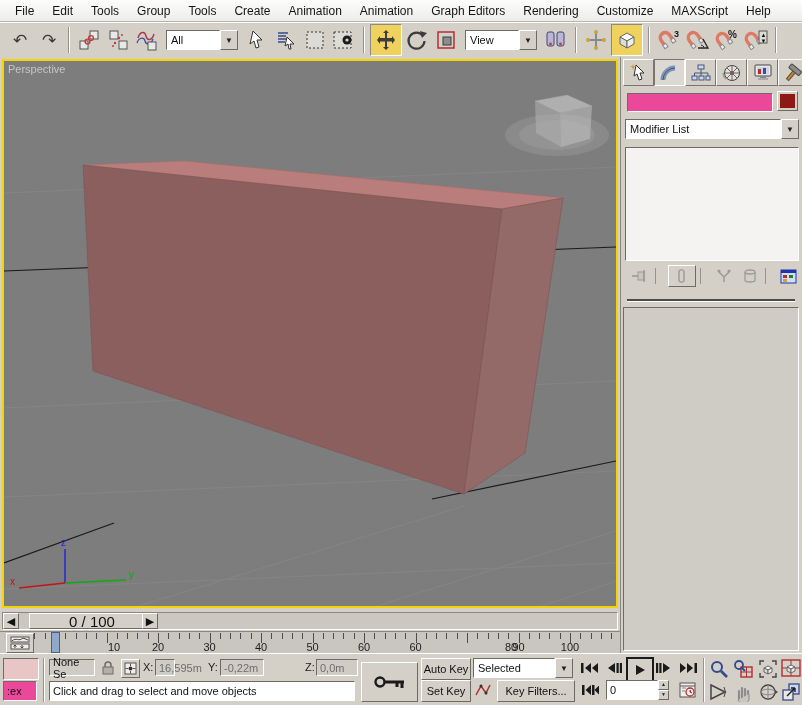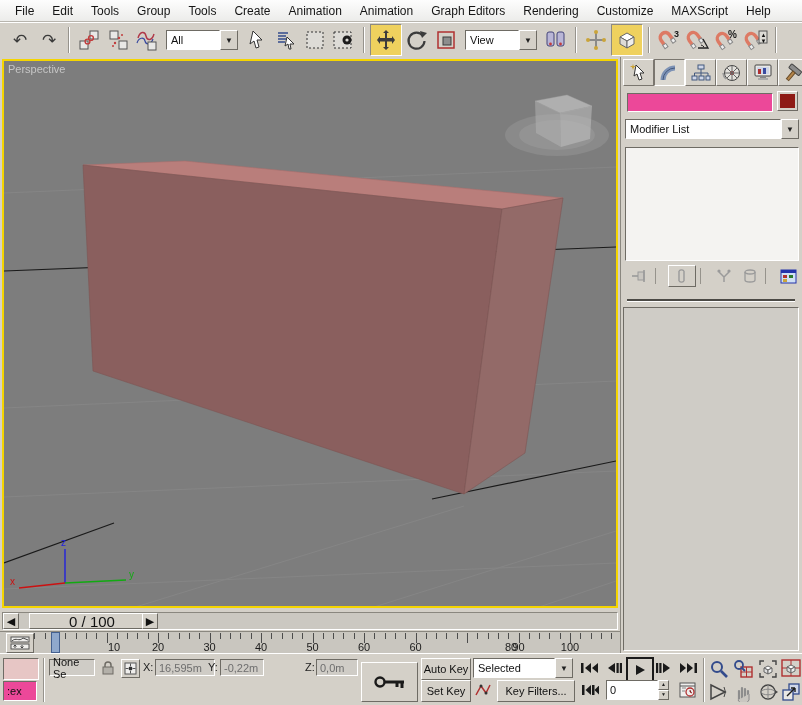--- a/index.html
+++ b/index.html
@@ -487,31 +487,32 @@
       </svg>
   </div>
   <div class="abs btn" style="left:121px;top:5px;width:17px;height:17px;">
     <svg width="13" height="13">
         <rect x="1" y="1" width="11" height="11" fill="#efeeec" stroke="#555"></rect>
         <circle cx="6.5" cy="6.5" r="2" fill="#333"></circle>
         <path d="M6.5 1.5 V4 M6.5 9 V11.5 M1.5 6.5 H4 M9 6.5 H11.5" stroke="#555"></path>
       </svg>
   </div>
   <span class="abs lbl" style="left:143px;top:7px;">X:</span>
-  <div class="abs field" style="left:155px;top:5px;width:60px;height:17px;">16,595m</div>
+  <div class="abs field" style="left:155px;top:5px;width:20px;height:17px;">16,595m</div>
   <span class="abs lbl" style="left:208px;top:7px;">Y:</span>
   <div class="abs field" style="left:220px;top:5px;width:44px;height:17px;">-0,22m</div>
   <span class="abs lbl" style="left:305px;top:7px;">Z:</span>
   <div class="abs field" style="left:316px;top:5px;width:42px;height:17px;">0,0m</div>
   <div class="abs btn" style="left:361px;top:8px;width:55px;height:38px;">
     <svg width="34" height="20">
         <circle cx="7" cy="10" r="4.5" fill="none" stroke="#1a1a1a" stroke-width="2.4"></circle>
         <path d="M11.5 10 H31 M24 10 V15 M29 10 V16" stroke="#1a1a1a" stroke-width="3"></path>
       </svg>
   </div>
+  <div class="abs field fieldw" style="left:49px;top:27px;width:306px;height:20px;" style2="">Click and drag to select and move objects</div>
 
   <div class="abs btn" style="left:421px;top:4px;width:48px;height:20px;text-align:right;">Auto Key</div>
   <div class="abs btn" style="left:421px;top:26px;width:48px;height:20px;">Set Key</div>
   <div class="combo abs" style="left:473px;top:4px;width:100px;margin:0;">
     <div class="cfield" style="flex:1;">Selected</div>
     <div class="cbtn">▼</div>
   </div>
   <div class="abs ctr" style="left:473px;top:26px;width:20px;height:20px;">
     <svg width="18" height="16">
         <path d="M2 13 L7 4 L12 11 L16 3" fill="none" stroke="#b03030" stroke-width="1.5"></path>

